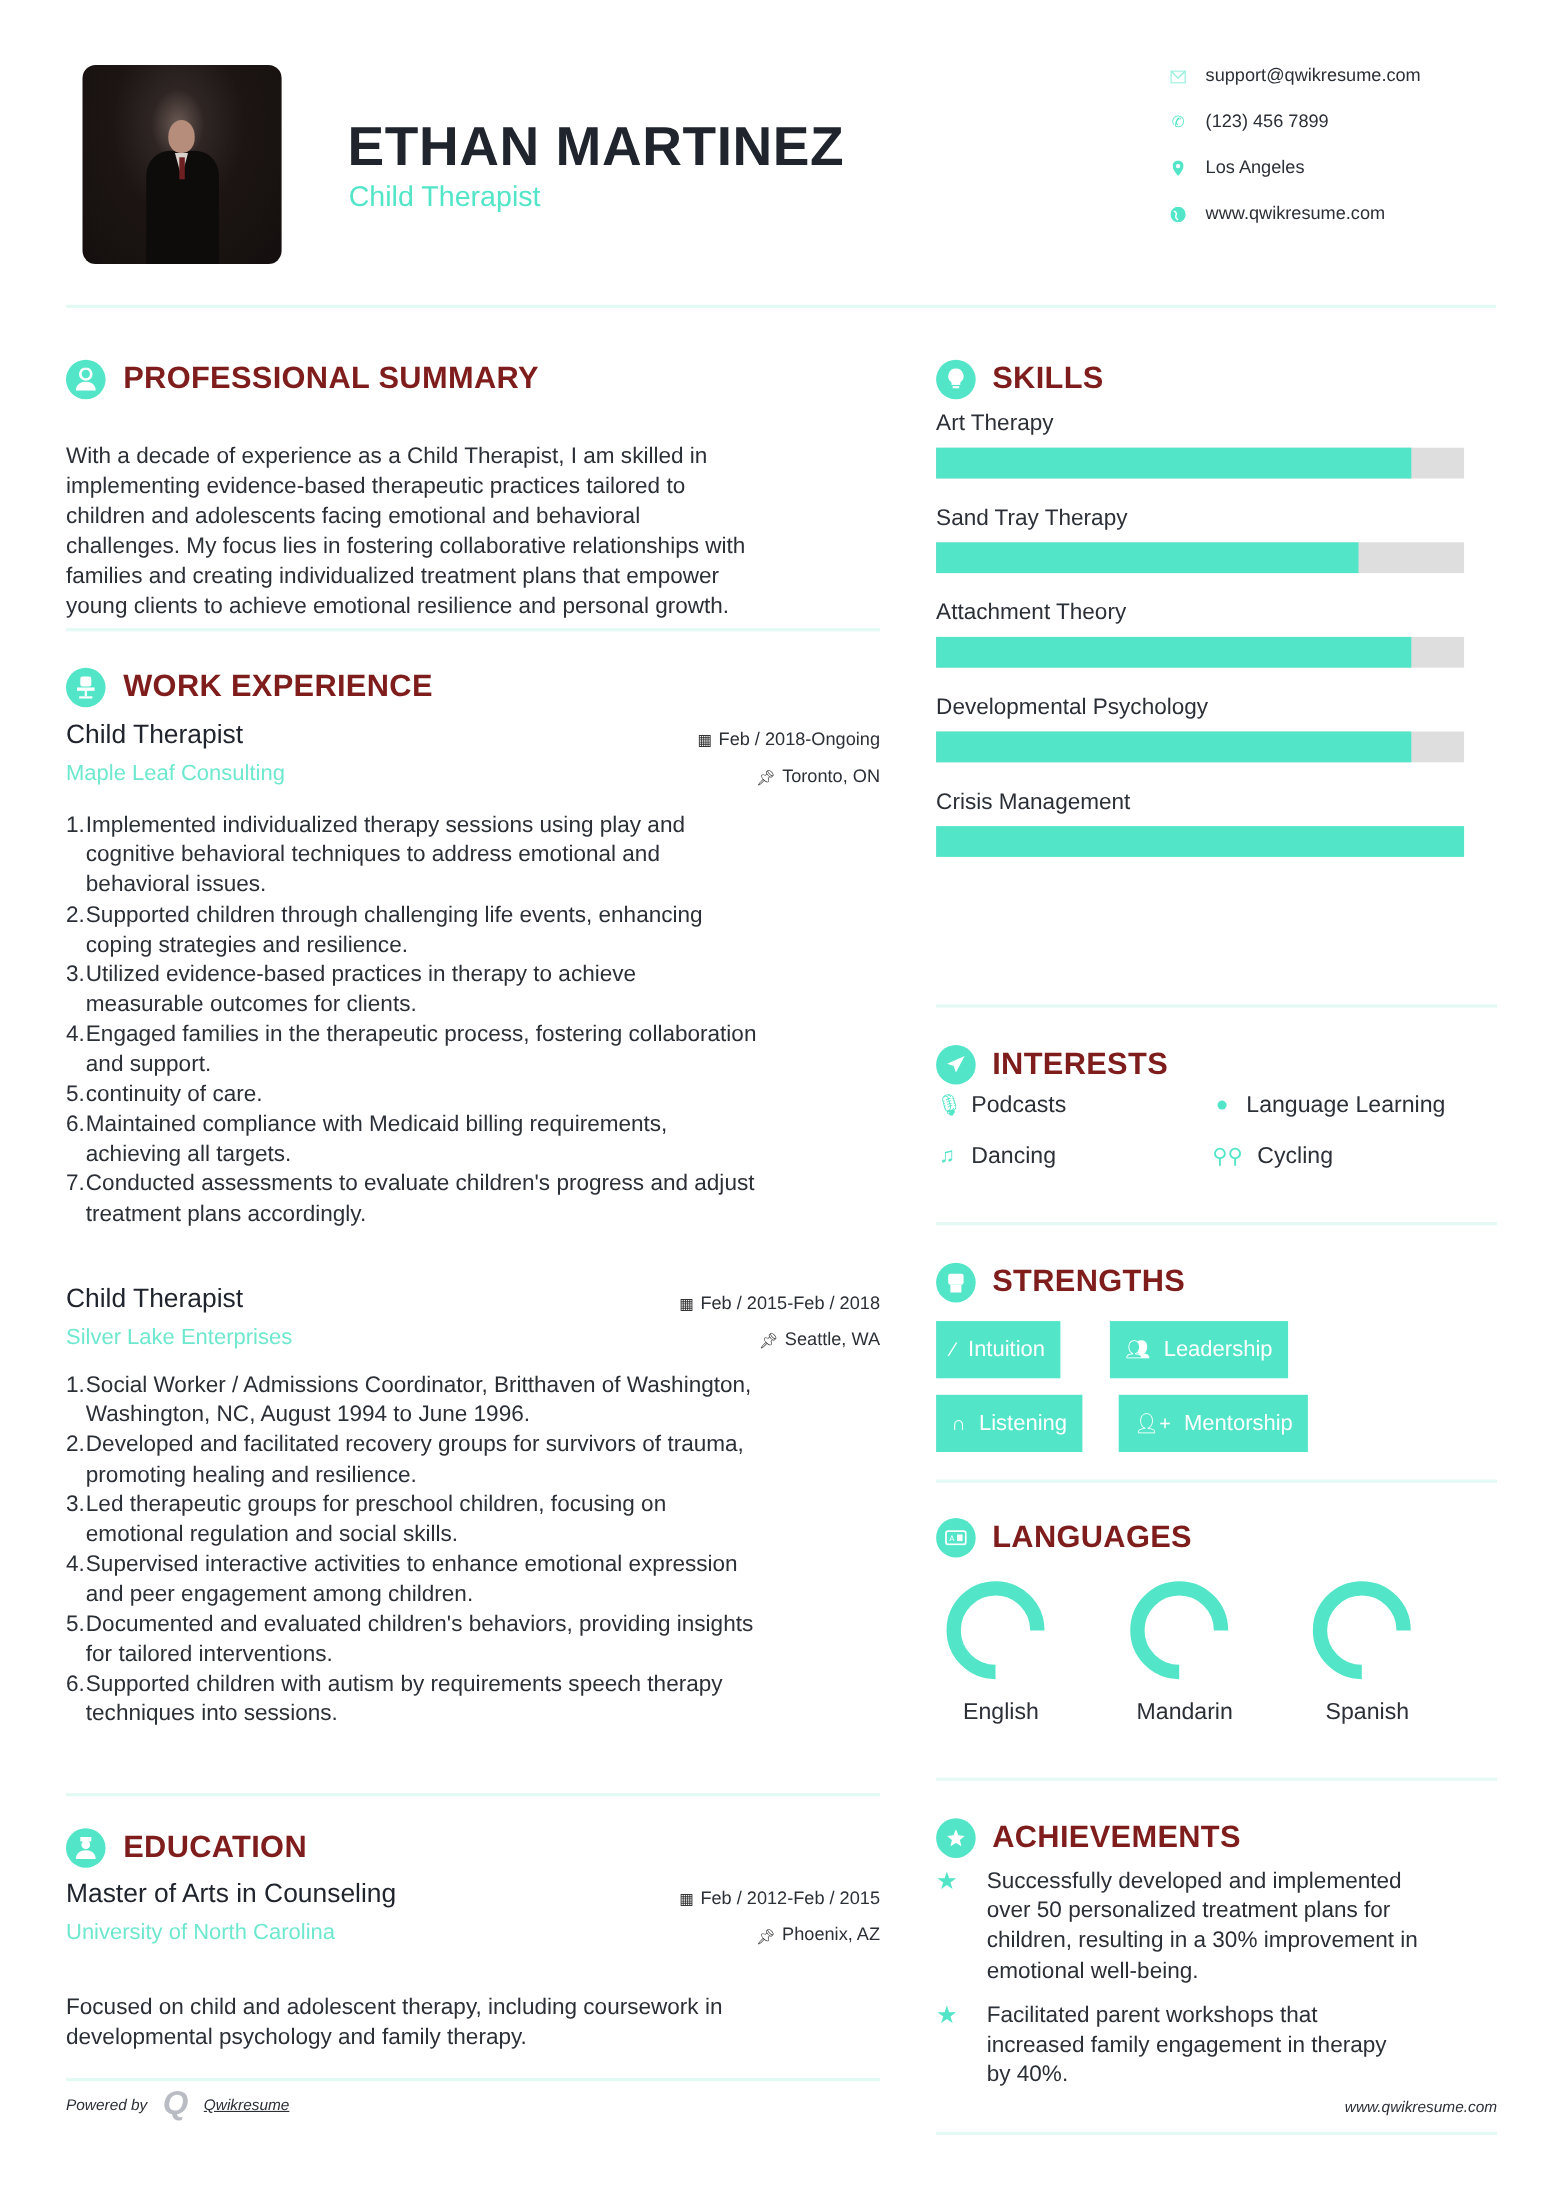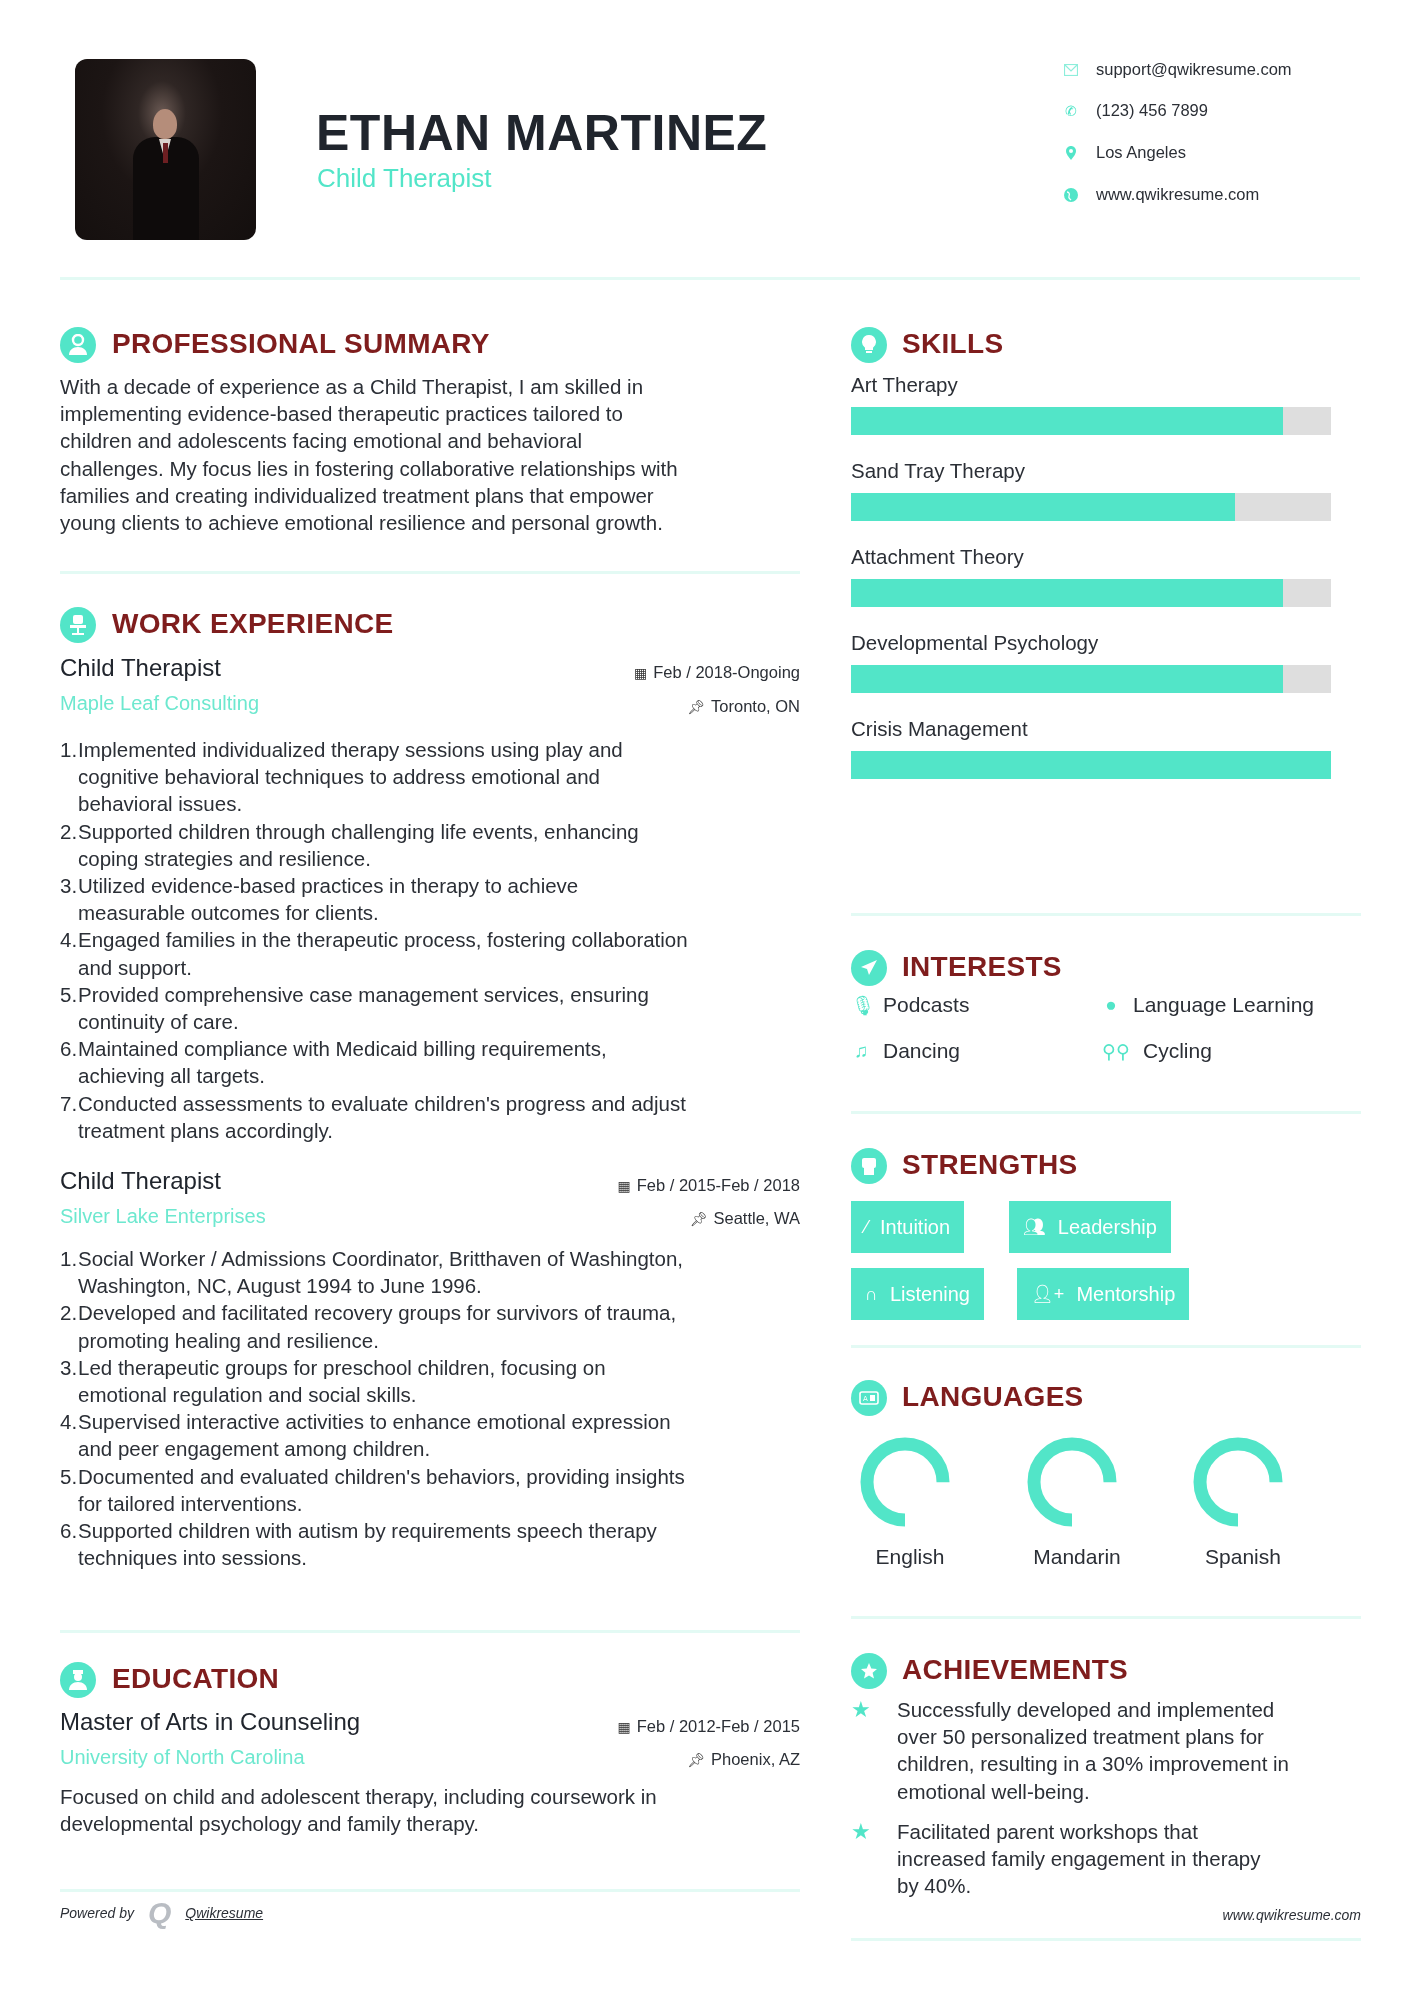--- a/index.html
+++ b/index.html
@@ -16,21 +16,21 @@
   .photo .tie { position: absolute; left: 88px; top: 84px; width: 5px; height: 20px; background: #6d1f22; }
   .name { left: 316px; top: 104px; font-size: 50px; font-weight: 700; color: #20252d; letter-spacing: 0.5px; }
   .title { left: 317px; top: 163px; font-size: 26px; color: #52e5c8; }
   .contact { left: 1062px; font-size: 16.5px; color: #2b2f36; display: flex; align-items: center; }
   .contact .ic { width: 18px; height: 18px; margin-right: 16px; display: inline-flex; align-items: center; justify-content: center; color: #52e5c8; font-size: 14px; }
   .divider { height: 3px; background: #e3faf4; }
 
   
   .sec-icon { width: 36px; height: 36px; border-radius: 50%; background: #52e5c8; display: flex; align-items: center; justify-content: center; }
   .sec-title { font-size: 28px; font-weight: 700; color: #7f1d1d; letter-spacing: 0.3px; }
-  .para { font-size: 20.5px; line-height: 27.2px; color: #2b2f36; }
+  .para { font-size: 20.5px; line-height: 27.2px; color: #2b2f36; margin-top: 28px; }
 
   
   .job-title { font-size: 24px; color: #20252d; }
   .company { font-size: 20px; color: #6de8cf; }
   .meta { font-size: 16.5px; color: #2b2f36; text-align: right; display: flex; align-items: center; justify-content: flex-end; }
   .meta .mi { margin-right: 6px; font-size: 14px; color: #333; }
   ol.bullets { list-style: none; font-size: 20.5px; line-height: 27.2px; color: #2b2f36; }
   ol.bullets li { position: relative; padding-left: 18px; }
   ol.bullets li .num { position: absolute; left: 0; top: 0; }
 
@@ -156,21 +156,20 @@
       <div>Utilized evidence-based practices in therapy to achieve</div>
       <div>measurable outcomes for clients.</div>
     </li>
   <li>
       <span class="num">4.</span>
       <div>Engaged families in the therapeutic process, fostering collaboration</div>
       <div>and support.</div>
     </li>
   <li>
       <span class="num">5.</span>
-      <div>Provided comprehensive case management services, ensuring</div>
       <div>continuity of care.</div>
     </li>
   <li>
       <span class="num">6.</span>
       <div>Maintained compliance with Medicaid billing requirements,</div>
       <div>achieving all targets.</div>
     </li>
   <li>
       <span class="num">7.</span>
       <div>Conducted assessments to evaluate children's progress and adjust</div>

